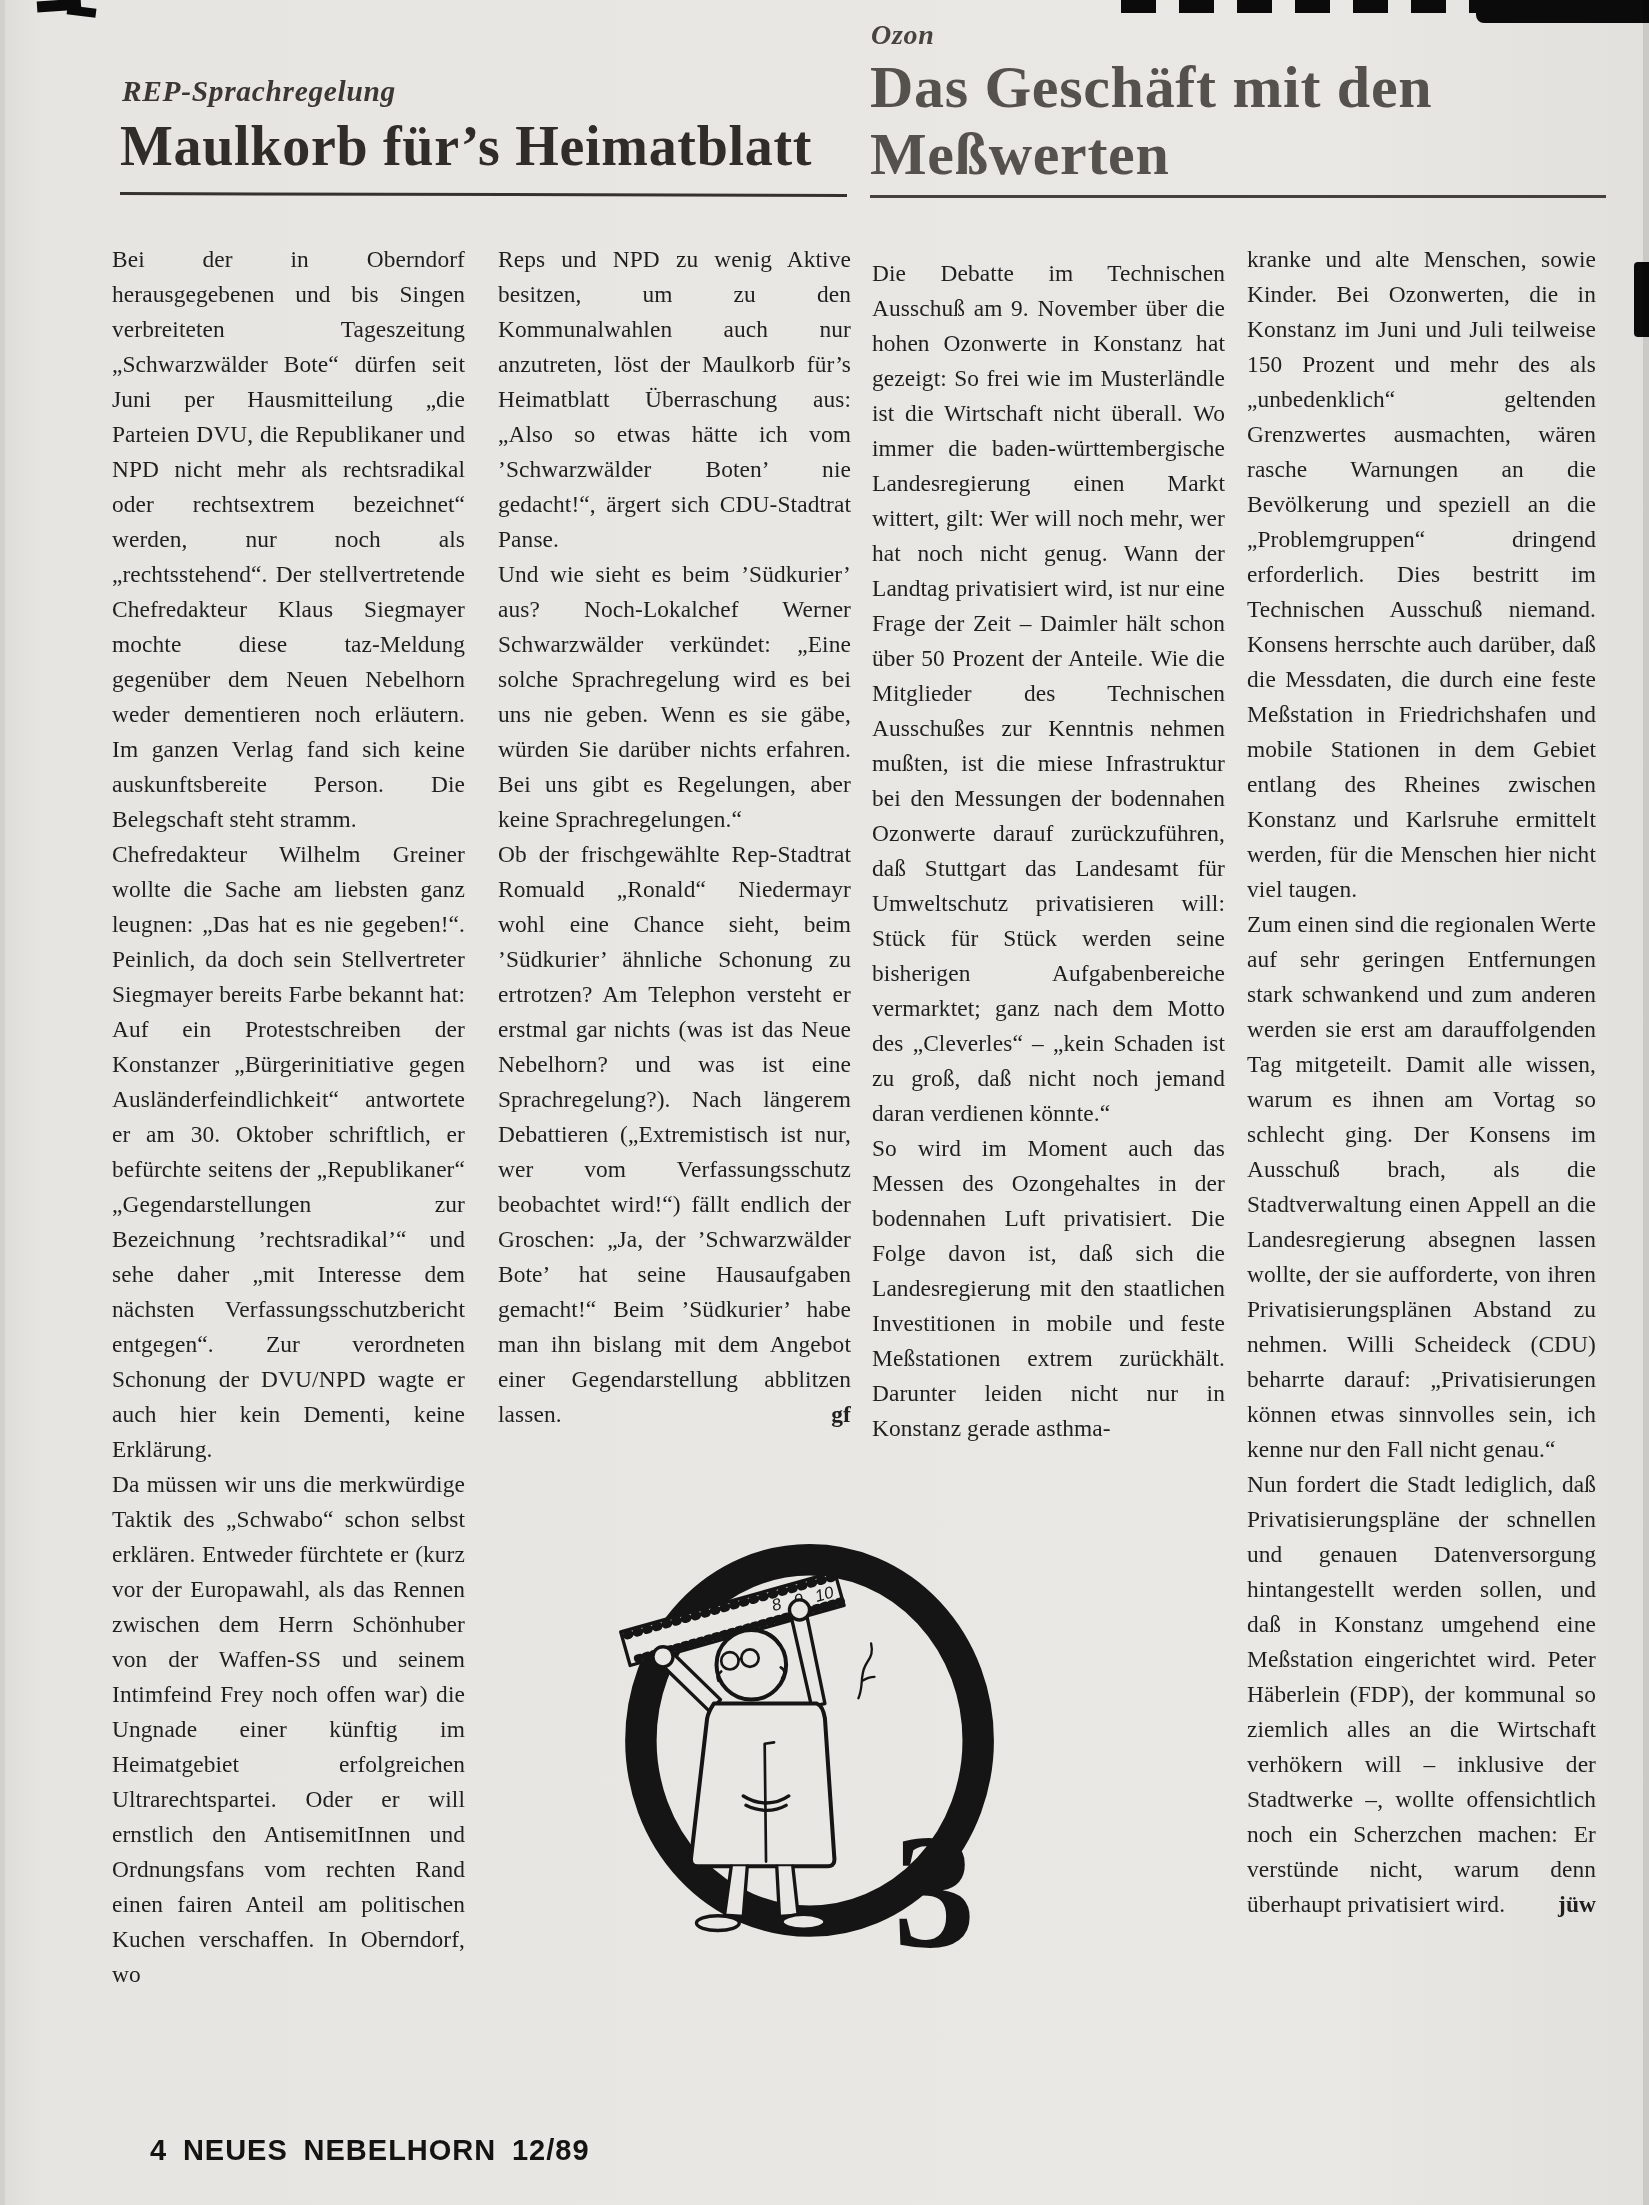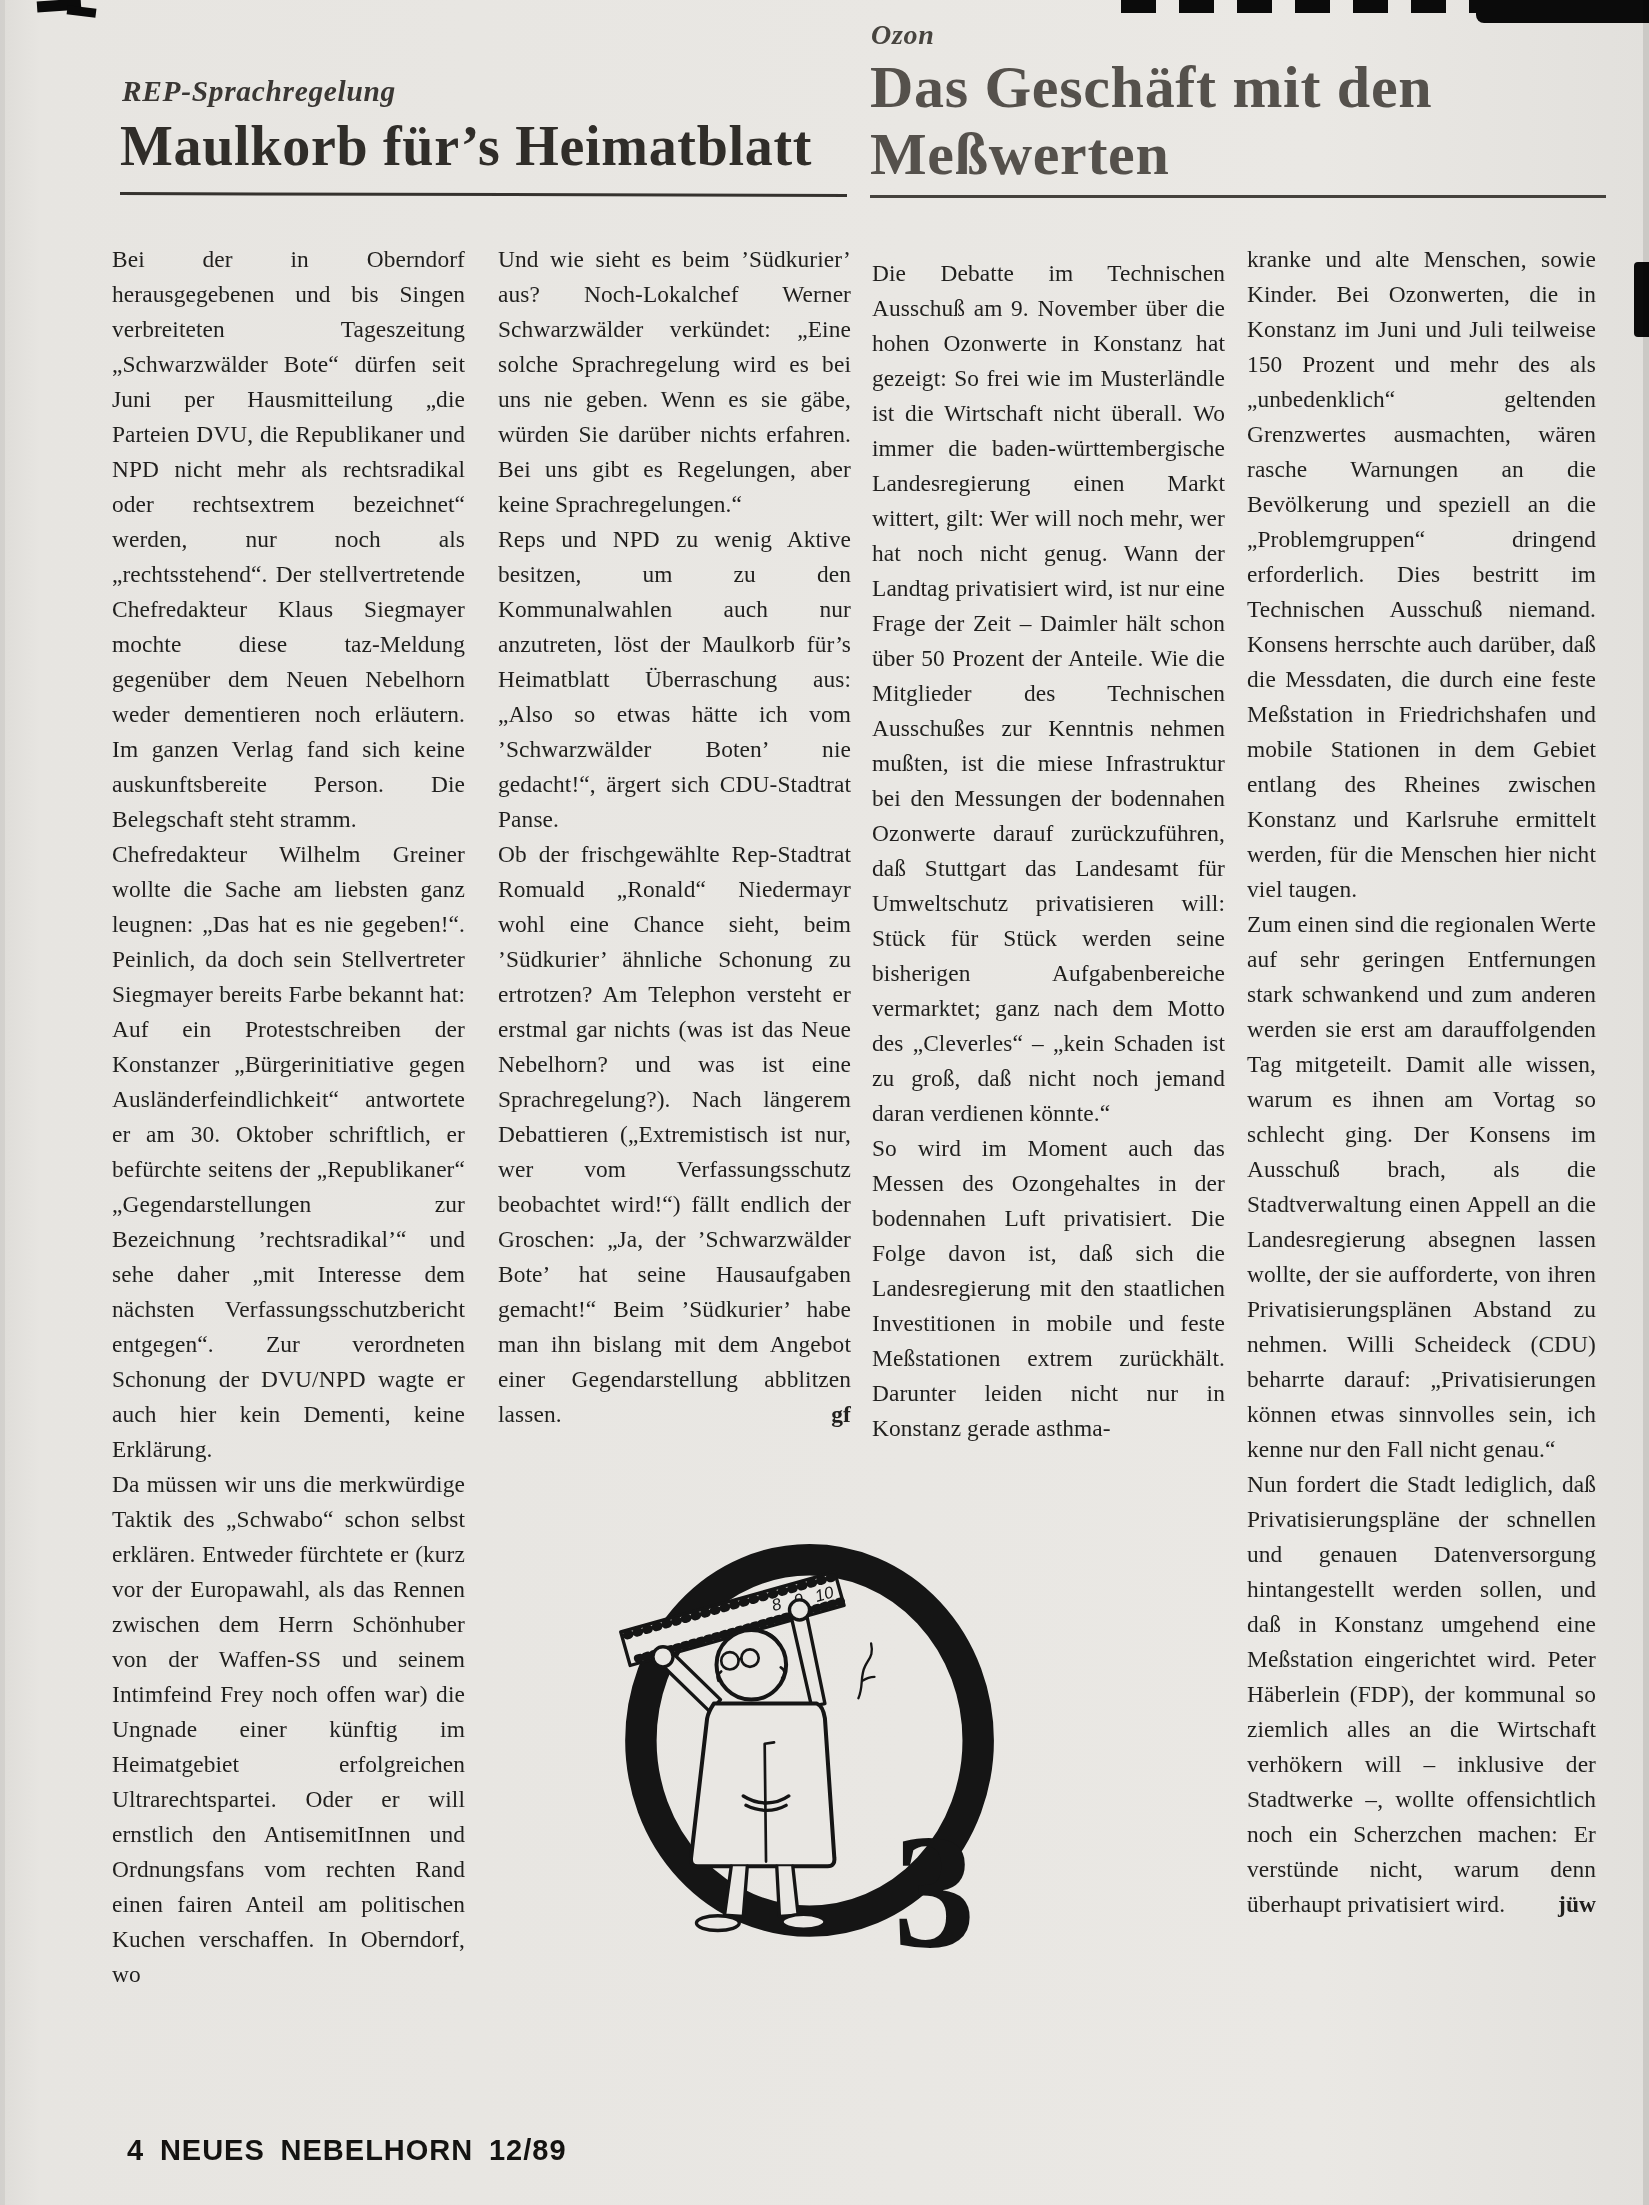--- a/index.html
+++ b/index.html
@@ -44,21 +44,21 @@
   .col-1{left:112px;}
   .col-2{left:498px;}
   .col-3{left:872px;margin-top:14px;}
   .col-4{left:1247px;width:349px;}
   .para{margin:0;}
   .sig{float:right;font-weight:bold;padding-left:16px;}
   
   .illo{position:absolute;left:612px;top:1543px;}
   
   .footer{
-    position:absolute;left:127px;top:2134px;
+    position:absolute;left:150px;top:2134px;
     font-family:"Liberation Sans",sans-serif;
     font-weight:bold;font-size:29px;color:#141311;
     letter-spacing:1px;word-spacing:6.7px;
   }
 </style>
 </head>
 <body>
 
 <div class="page">
 
@@ -78,22 +78,22 @@
   <div class="headline headline-right">Das Geschäft mit den Meßwerten</div>
   <div class="rule rule-right"></div>
 
   <div class="col col-1">
     <p class="para">Bei der in Oberndorf herausgegebenen und bis Singen verbreiteten Tageszeitung „Schwarzwälder Bote“ dürfen seit Juni per Hausmitteilung „die Parteien DVU, die Republikaner und NPD nicht mehr als rechtsradikal oder rechtsextrem bezeichnet“ werden, nur noch als „rechtsstehend“. Der stellvertretende Chefredakteur Klaus Siegmayer mochte diese taz-Meldung gegenüber dem Neuen Nebelhorn weder dementieren noch erläutern. Im ganzen Verlag fand sich keine auskunftsbereite Person. Die Belegschaft steht stramm.</p>
     <p class="para">Chefredakteur Wilhelm Greiner wollte die Sache am liebsten ganz leugnen: „Das hat es nie gegeben!“. Peinlich, da doch sein Stellvertreter Siegmayer bereits Farbe bekannt hat: Auf ein Protestschreiben der Konstanzer „Bürgerinitiative gegen Ausländerfeindlichkeit“ antwortete er am 30. Oktober schriftlich, er befürchte seitens der „Republikaner“ „Gegendarstellungen zur Bezeichnung ’rechtsradikal’“ und sehe daher „mit Interesse dem nächsten Verfassungsschutzbericht entgegen“. Zur verordneten Schonung der DVU/NPD wagte er auch hier kein Dementi, keine Erklärung.</p>
     <p class="para">Da müssen wir uns die merkwürdige Taktik des „Schwabo“ schon selbst erklären. Entweder fürchtete er (kurz vor der Europawahl, als das Rennen zwischen dem Herrn Schönhuber von der Waffen-SS und seinem Intimfeind Frey noch offen war) die Ungnade einer künftig im Heimatgebiet erfolgreichen Ultrarechtspartei. Oder er will ernstlich den AntisemitInnen und Ordnungsfans vom rechten Rand einen fairen Anteil am politischen Kuchen verschaffen. In Oberndorf, wo</p>
   </div>
 
   <div class="col col-2">
+    <p class="para">Reps und NPD zu wenig Aktive besitzen, um zu den Kommunalwahlen auch nur anzutreten, löst der Maulkorb für’s Heimatblatt Überraschung aus: „Also so etwas hätte ich vom ’Schwarzwälder Boten’ nie gedacht!“, ärgert sich CDU-Stadtrat Panse.</p>
     <p class="para">Und wie sieht es beim ’Südkurier’ aus? Noch-Lokalchef Werner Schwarzwälder verkündet: „Eine solche Sprachregelung wird es bei uns nie geben. Wenn es sie gäbe, würden Sie darüber nichts erfahren. Bei uns gibt es Regelungen, aber keine Sprachregelungen.“</p>
-    <p class="para">Reps und NPD zu wenig Aktive besitzen, um zu den Kommunalwahlen auch nur anzutreten, löst der Maulkorb für’s Heimatblatt Überraschung aus: „Also so etwas hätte ich vom ’Schwarzwälder Boten’ nie gedacht!“, ärgert sich CDU-Stadtrat Panse.</p>
     <p class="para"><span>Ob der frischgewählte Rep-Stadtrat Romuald „Ronald“ Niedermayr wohl eine Chance sieht, beim ’Südkurier’ ähnliche Schonung zu ertrotzen? Am Telephon versteht er erstmal gar nichts (was ist das Neue Nebelhorn? und was ist eine Sprachregelung?). Nach längerem Debattieren („Extremistisch ist nur, wer vom Verfassungsschutz beobachtet wird!“) fällt endlich der Groschen: „Ja, der ’Schwarzwälder Bote’ hat seine Hausaufgaben gemacht!“ Beim ’Südkurier’ habe man ihn bislang mit dem Angebot einer Gegendarstellung abblitzen lassen.</span><span class="sig">gf</span></p>
   </div>
 
   <div class="col col-3">
     <p class="para">Die Debatte im Technischen Ausschuß am 9. November über die hohen Ozonwerte in Konstanz hat gezeigt: So frei wie im Musterländle ist die Wirtschaft nicht überall. Wo immer die baden-württembergische Landesregierung einen Markt wittert, gilt: Wer will noch mehr, wer hat noch nicht genug. Wann der Landtag privatisiert wird, ist nur eine Frage der Zeit – Daimler hält schon über 50 Prozent der Anteile. Wie die Mitglieder des Technischen Ausschußes zur Kenntnis nehmen mußten, ist die miese Infrastruktur bei den Messungen der bodennahen Ozonwerte darauf zurückzuführen, daß Stuttgart das Landesamt für Umweltschutz privatisieren will: Stück für Stück werden seine bisherigen Aufgabenbereiche vermarktet; ganz nach dem Motto des „Cleverles“ – „kein Schaden ist zu groß, daß nicht noch jemand daran verdienen könnte.“</p>
     <p class="para">So wird im Moment auch das Messen des Ozongehaltes in der bodennahen Luft privatisiert. Die Folge davon ist, daß sich die Landesregierung mit den staatlichen Investitionen in mobile und feste Meßstationen extrem zurückhält. Darunter leiden nicht nur in Konstanz gerade asthma-</p>
   </div>
 
   <div class="col col-4">
     <p class="para">kranke und alte Menschen, sowie Kinder. Bei Ozonwerten, die in Konstanz im Juni und Juli teilweise 150 Prozent und mehr des als „unbedenklich“ geltenden Grenzwertes ausmachten, wären rasche Warnungen an die Bevölkerung und speziell an die „Problemgruppen“ dringend erforderlich. Dies bestritt im Technischen Ausschuß niemand. Konsens herrschte auch darüber, daß die Messdaten, die durch eine feste Meßstation in Friedrichshafen und mobile Stationen in dem Gebiet entlang des Rheines zwischen Konstanz und Karlsruhe ermittelt werden, für die Menschen hier nicht viel taugen.</p>

